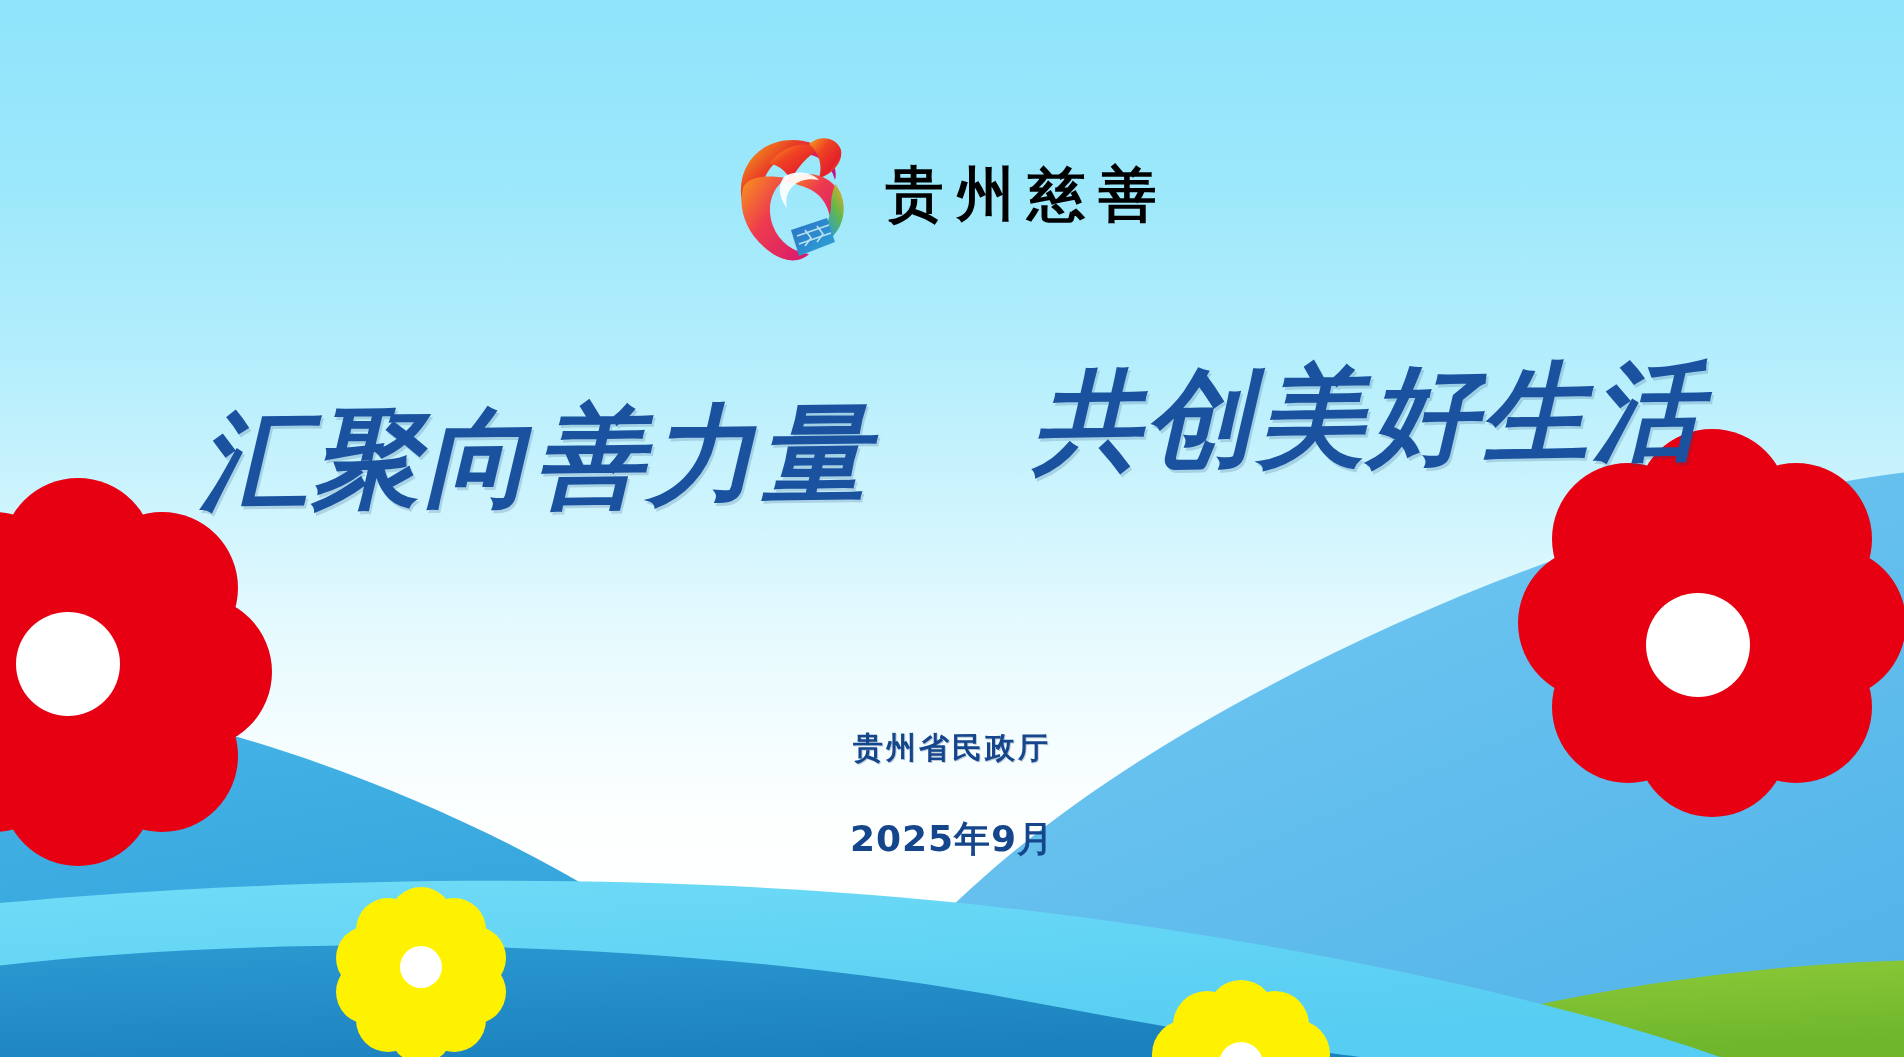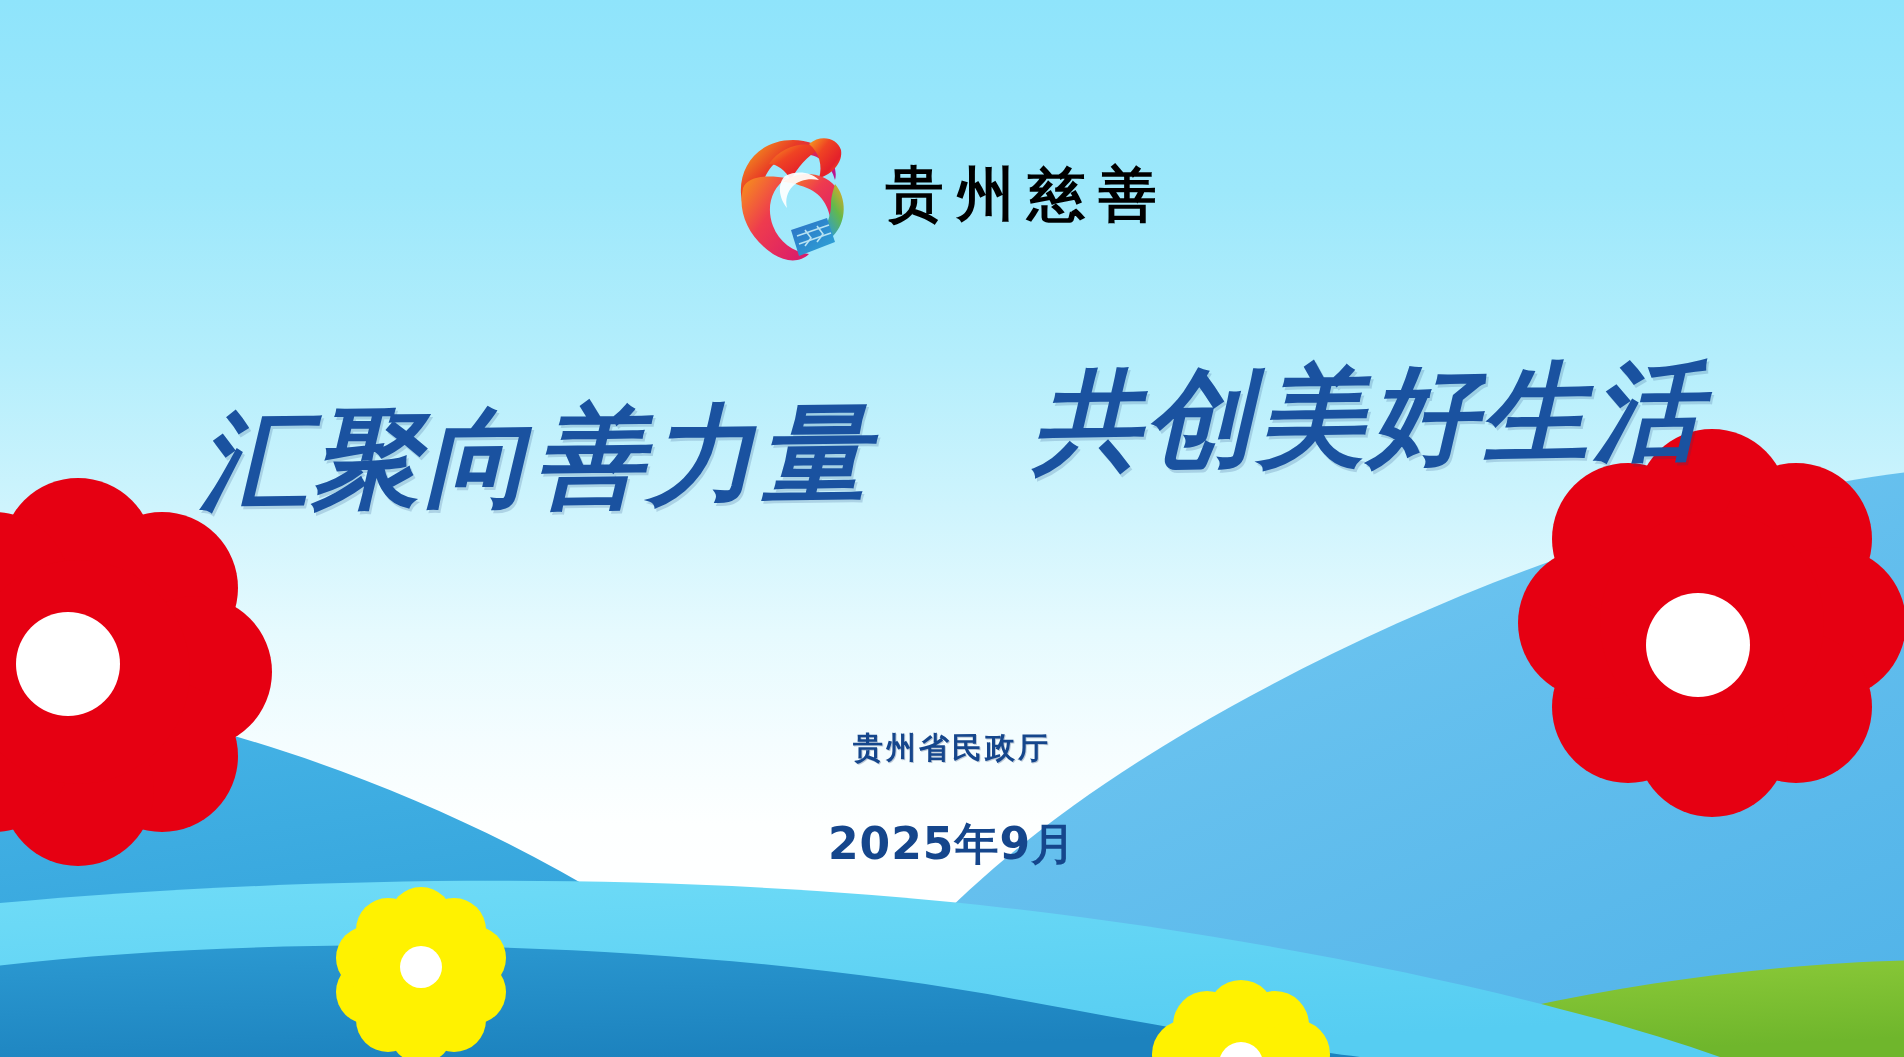--- a/index.html
+++ b/index.html
@@ -95,21 +95,21 @@
     font-weight: 700;
     color: #15468C;
     letter-spacing: 3px;
     text-shadow: 1px 1px 0 rgba(10,40,90,0.25);
   }
   .date {
     position: absolute;
     left: 0; right: 0;
     top: 815px;
     text-align: center;
-    font-size: 44px;
+    font-size: 36px;
     font-weight: 700;
     color: #15468C;
     letter-spacing: 1px;
   }
 </style>
 </head>
 <body>
 
 <div id="slide">
 

